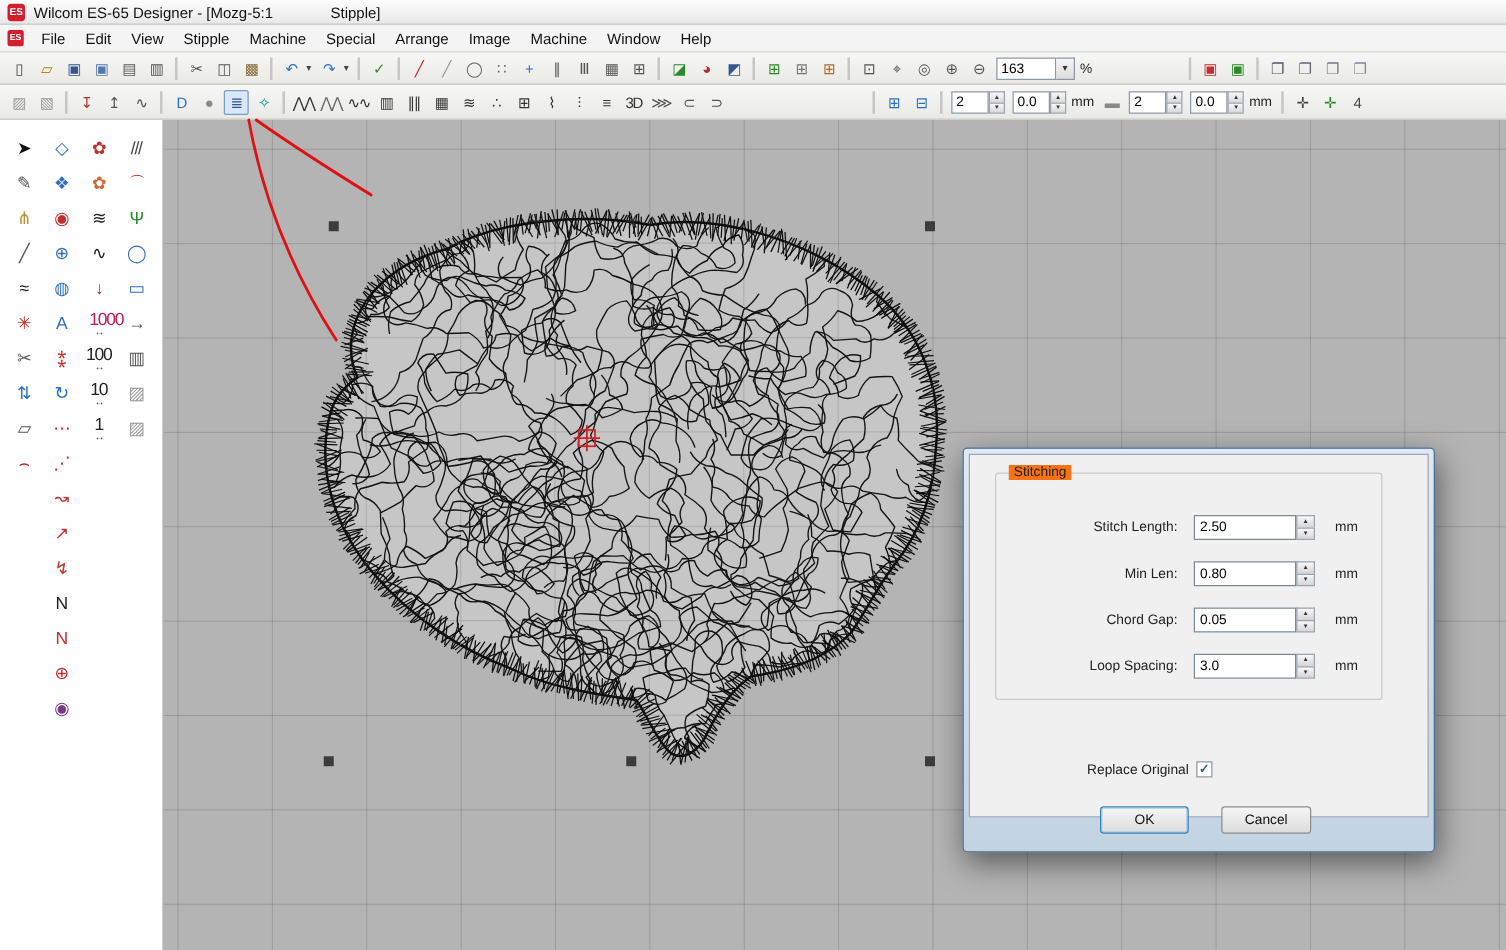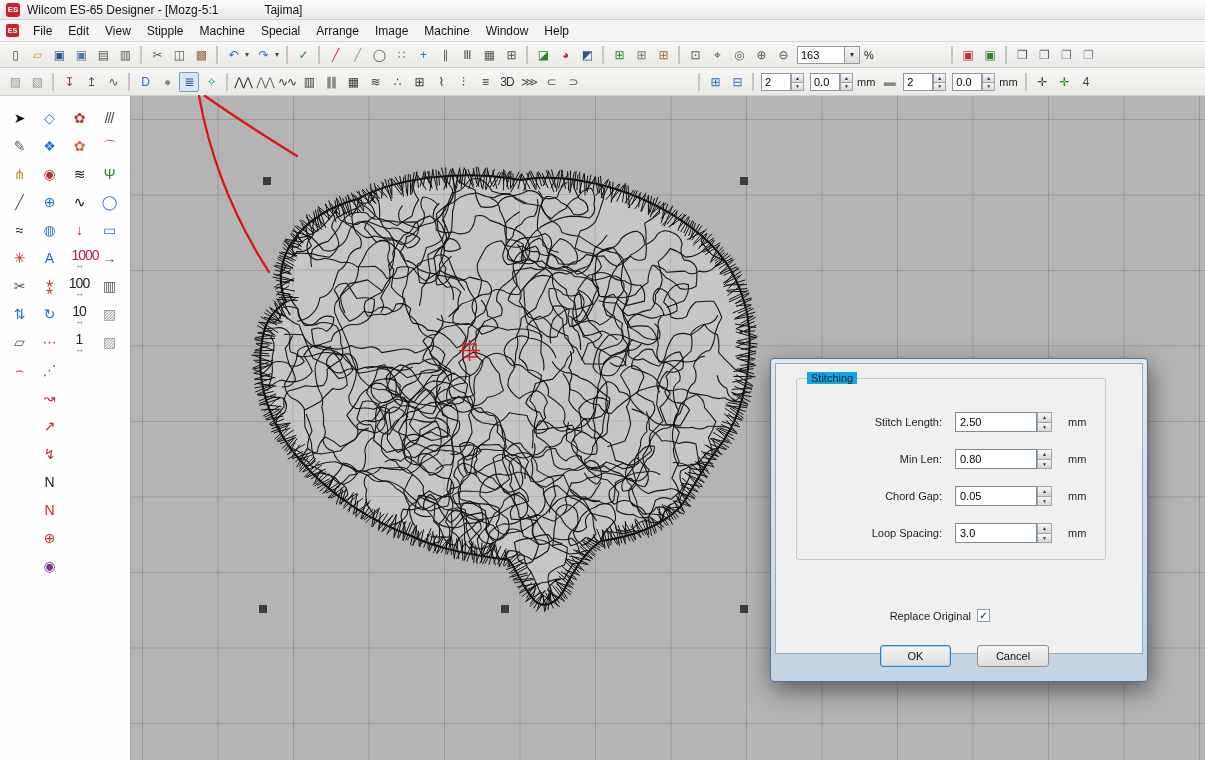--- a/index.html
+++ b/index.html
@@ -57,44 +57,44 @@
 
   
   .dialog { position:absolute; left:770px; top:358px; width:378px; height:324px; z-index:100;
     background:linear-gradient(#dfe9f3,#c2d3e2); border:1px solid #51718c; border-radius:4px;
     box-shadow:2px 8px 24px rgba(0,0,0,.5); padding:4px; }
   .dialog-titlebar { height:22px; display:flex; align-items:center; justify-content:space-between; padding:0 6px 0 8px; }
   .dialog-title { font-size:12px; color:#111; }
   .dialog-close { width:28px; height:17px; border:1px solid #8a98a8; border-radius:2px; background:linear-gradient(#fbfbfb,#d9dee3); font-size:9px; color:#333; display:flex; align-items:center; justify-content:center; cursor:default; }
   .dialog-body { position:relative; height:291px; background:#f0f0f0; border:1px solid #98a8b8; }
   .groupbox { position:absolute; left:20px; top:14px; width:310px; height:182px; border:1px solid #c9c9c9; border-radius:3px; }
-  .groupbox-label { position:absolute; top:-7px; left:10px; background:#0ea5e9; padding:0 4px; font-size:11px; color:#222; }
+  .groupbox-label { position:absolute; top:-7px; left:10px; background:#f97316; padding:0 4px; font-size:11px; color:#222; }
   .field-rows { padding-top:24px; }
   .field-row { display:flex; align-items:center; height:37px; }
   .field-label { width:145px; text-align:right; font-size:11px; color:#222; }
   .field-input { margin-left:13px; width:82px; height:20px; border:1px solid #7a8a99; font-size:11px; padding:0 4px; font-family:"Liberation Sans",sans-serif; }
   .field-spin { display:inline-flex; flex-direction:column; }
   .field-spin span { width:15px; height:10px; border:1px solid #9aa4ae; background:linear-gradient(#f8f8f8,#d5d5d5); font-size:5px; display:flex; align-items:center; justify-content:center; color:#333; }
   .field-spin span:first-child { border-bottom:none; }
   .field-unit { font-size:11px; color:#222; margin-left:16px; }
   .replace-row { position:absolute; left:0; top:245px; width:100%; display:flex; align-items:center; }
-  .replace-label { width:195px; text-align:right; font-size:11px; color:#222; }
+  .replace-label { width:175px; text-align:right; font-size:11px; color:#222; }
   .checkbox { margin-left:6px; width:13px; height:13px; border:1px solid #8a98a8; background:#fff; font-size:10px; line-height:11px; text-align:center; color:#2c5aa0; font-weight:bold; }
   .button-row { position:absolute; left:0; top:281px; width:100%; }
   .dlg-btn { position:absolute; height:22px; font-size:11px; font-family:"Liberation Sans",sans-serif; background:linear-gradient(#f6f6f6,#dcdcdc); border:1px solid #8e8e8e; border-radius:3px; color:#111; }
   .dlg-btn.ok { left:104px; width:71px; border-color:#3c7fb1; box-shadow:0 0 0 1px #a8d0ea inset; }
   .dlg-btn.cancel { left:201px; width:72px; }
 </style>
 </head>
 <body>
 
 <div class="titlebar">
   <span class="es-logo">ES</span>
   <span>Wilcom ES-65 Designer - [Mozg-5:1</span>
-  <span class="title-suffix">Tajima]</span>
+  <span class="title-suffix">Stipple]</span>
 </div>
 
 <div class="menubar">
   <span class="es-doc">ES</span>
   <span style="display:flex;">
 
   <span class="menu-item">File</span>
       <span class="menu-item">Edit</span>
       <span class="menu-item">View</span>
       <span class="menu-item">Stipple</span>

